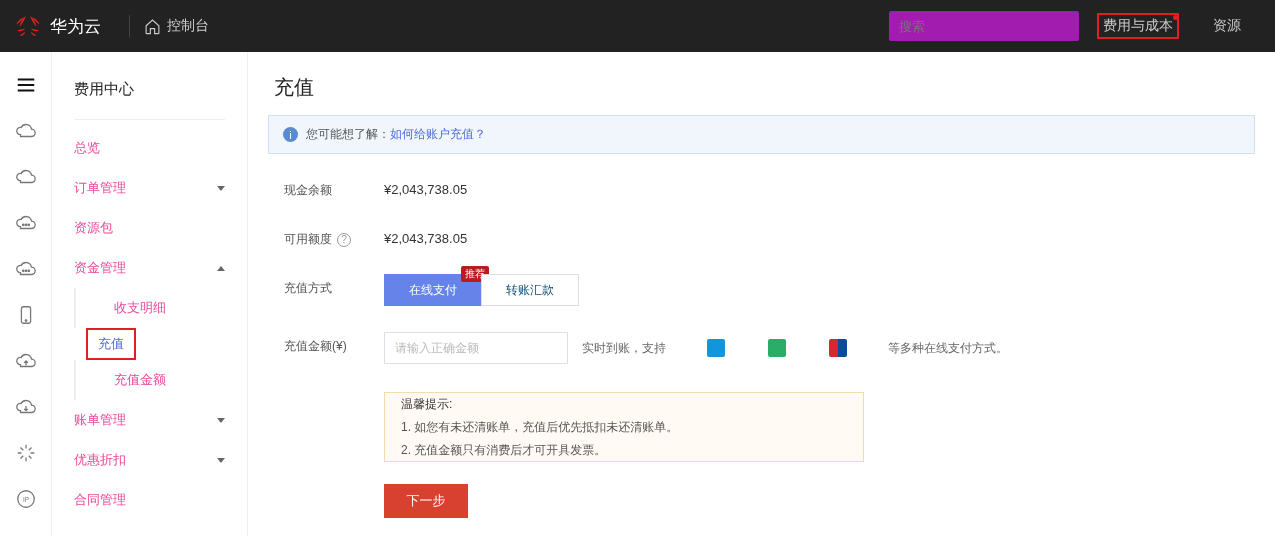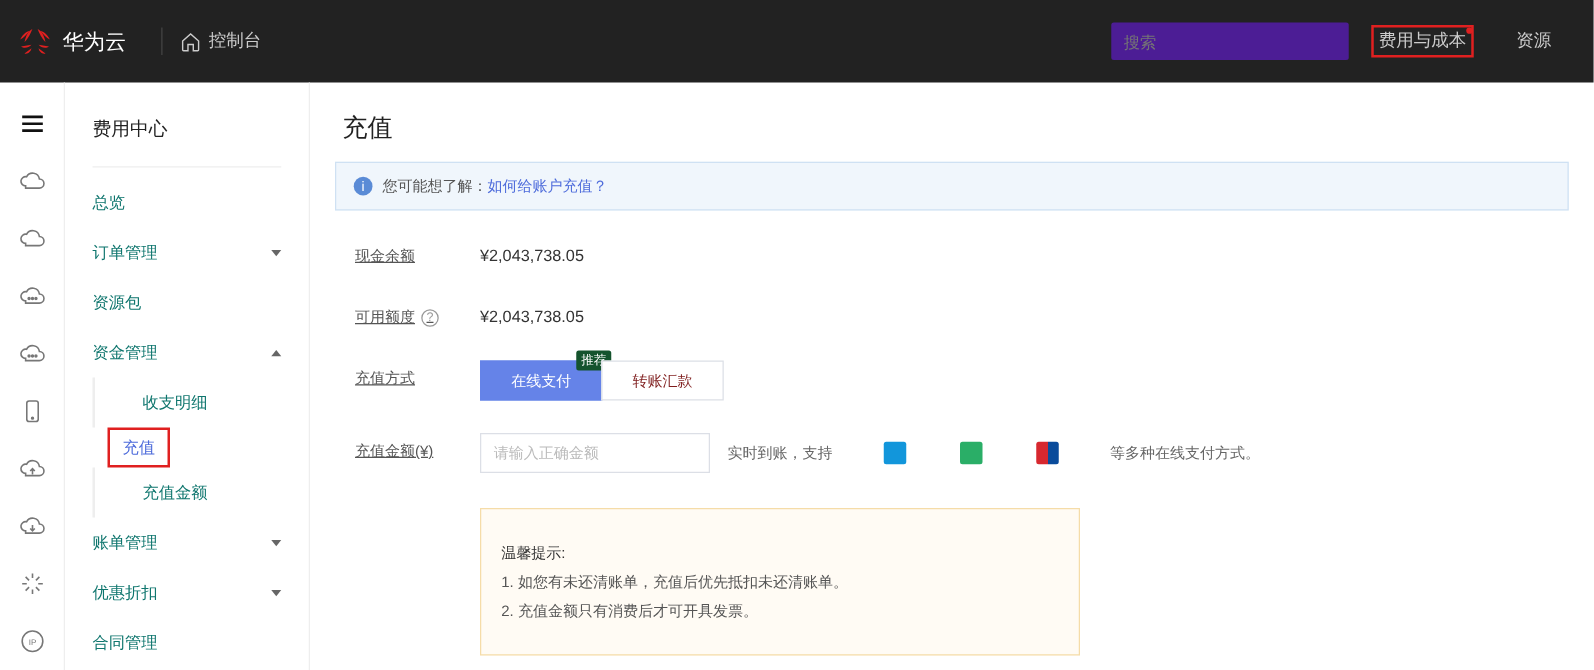--- a/index.html
+++ b/index.html
@@ -1,71 +1,71 @@
 <!DOCTYPE html>
 <html><head>
   <meta charset="utf-8">
   <style>
     * { margin:0; padding:0; box-sizing:border-box; }
     body { font-family:"Microsoft YaHei","PingFang SC",Arial,sans-serif; font-size:13px; color:#333; background:#fff; }
-    .topbar { height:66px; background:#222; display:flex; align-items:center; color:#fff; }
+    .topbar { height:52px; background:#222; display:flex; align-items:center; color:#fff; }
     .logo-block { display:flex; align-items:center; padding:0 14px; }
     .logo-svg { width:28px; height:28px; }
     .brand { font-size:17px; font-weight:500; margin-left:8px; }
     .sep { width:1px; height:22px; background:#444; margin:0 14px; }
     .console-link { display:flex; align-items:center; color:#ccc; font-size:14px; }
     .console-link svg { width:17px; height:17px; margin-right:6px; fill:none; stroke:#ccc; }
     .spacer { flex:1; }
-    .searchbox { display:flex; align-items:center; background:#4c1d95; border-radius:2px; height:30px; width:190px; padding:3px 10px; margin-right:18px; }
+    .searchbox { display:flex; align-items:center; background:#a21caf; border-radius:2px; height:30px; width:190px; padding:3px 10px; margin-right:18px; }
     .searchbox input { flex:1; background:transparent; border:none; outline:none; color:#ccc; font-size:13px; }
     .searchbox svg { width:16px; height:16px; stroke:#ccc; fill:none; }
     .top-link { color:#ccc; font-size:14px; margin-right:28px; padding:4px 6px; position:relative; }
     .top-link.hl { border:2px solid #e02020; padding:2px 4px; }
     .dot { position:absolute; top:0px; right:-1px; width:5px; height:5px; border-radius:50%; background:#e02020; }
 
     .layout { display:flex; height:calc(100vh - 52px); }
     .railbar { width:52px; border-right:1px solid #eee; padding-top:10px; }
     .rail-btn { height:46px; display:flex; align-items:center; justify-content:center; }
     .rail-btn svg { width:22px; height:22px; stroke:#777; fill:none; stroke-width:1.4; }
     .rail-hamb svg { stroke:#111; stroke-width:2.2; }
 
     .sidebar { width:196px; border-right:1px solid #eee; padding-top:28px; }
     .side-title { font-size:15px; padding:0 22px 20px; color:#222; }
     .side-rule { height:1px; background:#eee; margin:0 22px 8px; }
-    .side-item { display:flex; align-items:center; justify-content:space-between; padding:11px 22px; color:#0f766e; font-size:13px; }
+    .side-item { display:flex; align-items:center; justify-content:space-between; padding:11px 22px; color:#ec4899; font-size:13px; }
     .side-item.sub { padding-left:38px; border-left:2px solid #eee; margin-left:22px; }
     .side-item.sub.active { color:#4d6bdb; border:2px solid #e02020; padding:5px 10px; margin-left:34px; width:max-content; }
     .caret { width:0; height:0; border-left:4px solid transparent; border-right:4px solid transparent; border-top:5px solid #666; }
     .caret.up { transform:rotate(180deg); }
 
     .main { flex:1; background:#fff; overflow:auto; }
     .main-title { font-size:20px; padding:22px 26px 14px; color:#222; }
     .info-banner { margin:0 20px 22px; padding:10px 14px; border:1px solid #cfe1f3; background:#f0f6fc; display:flex; align-items:center; font-size:12px; color:#555; }
     .info-banner .i-icon { width:15px; height:15px; border-radius:50%; background:#5a8bd6; color:#fff; display:flex; align-items:center; justify-content:center; font-size:11px; margin-right:8px; font-style:normal; }
     .info-banner a { color:#4d6bdb; text-decoration:none; }
 
     .form-area { padding:0 36px; }
     .row { display:flex; align-items:flex-start; margin-bottom:26px; }
-    .row-label { width:100px; color:#555; font-size:12px; display:flex; align-items:center; padding-top:6px;text-decoration:underline; }
+    .row-label { width:100px; color:#555; font-size:12px; display:flex; align-items:center; padding-top:6px; }
     .row-label .q { width:14px; height:14px; border:1px solid #999; border-radius:50%; font-size:10px; color:#999; display:flex; align-items:center; justify-content:center; margin-left:5px; }
     .row-value { font-size:13px; color:#333; padding-top:6px; }
     .seg { display:flex; }
-    .seg-btn { width:98px; height:32px; display:flex; align-items:center; justify-content:center; font-size:12px; border:1px solid #dcdfe6; background:#fff; color:#7f1d1d; position:relative; }
+    .seg-btn { width:98px; height:32px; display:flex; align-items:center; justify-content:center; font-size:12px; border:1px solid #dcdfe6; background:#fff; color:#0c4a6e; position:relative; }
     .seg-btn.active { background:#6583e8; color:#fff; border-color:#6583e8; }
     .seg-btn + .seg-btn { margin-left:-1px; }
-    .badge { position:absolute; top:-9px; right:-8px; background:#14532d; color:#fff; font-size:10px; padding:1px 4px; border-radius:2px; }
+    .badge { position:absolute; top:-9px; right:-8px; background:#b91c1c; color:#fff; font-size:10px; padding:1px 4px; border-radius:2px; }
     .amount-input { width:184px; height:32px; border:1px solid #dcdfe6; padding:0 10px; font-size:12px; outline:none; }
     .amount-input::placeholder { color:#bbb; }
     .hint { font-size:12px; color:#666; margin-left:14px; display:flex; align-items:center;gap:39px; }
     .pay-ic { width:18px; height:18px; border-radius:2px; margin:0 2px; display:inline-block; }
     .pay-ic.ali { background:#1296db; }
     .pay-ic.wx { background:#2aae67; }
     .pay-ic.un { background:linear-gradient(90deg,#d7282f 0 50%,#0a4b9b 50% 100%); }
 
-    .tips-box { border:1px solid #f5dca8; background:#fffbf4; padding:24px 16px; font-size:12px; color:#555; line-height:1.9; }
+    .tips-box { border:1px solid #f5dca8; background:#fffbf4; padding:0 16px; font-size:12px; color:#555; line-height:1.9; }
     .tips-box .t-title { color:#333; }
 
     .next-btn { width:84px; height:34px; background:#d84030; color:#fff; border:none; font-size:13px; cursor:pointer; }
   </style>
 </head>
 <body>
 
 <div class="topbar">
   <div class="logo-block">
     <svg class="logo-svg" viewBox="0 0 40 40">

